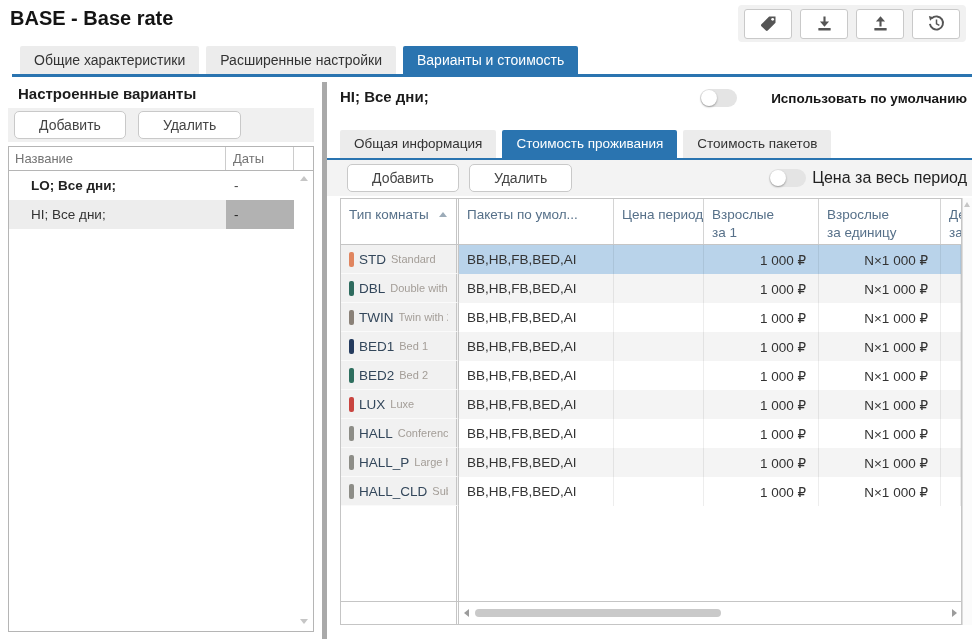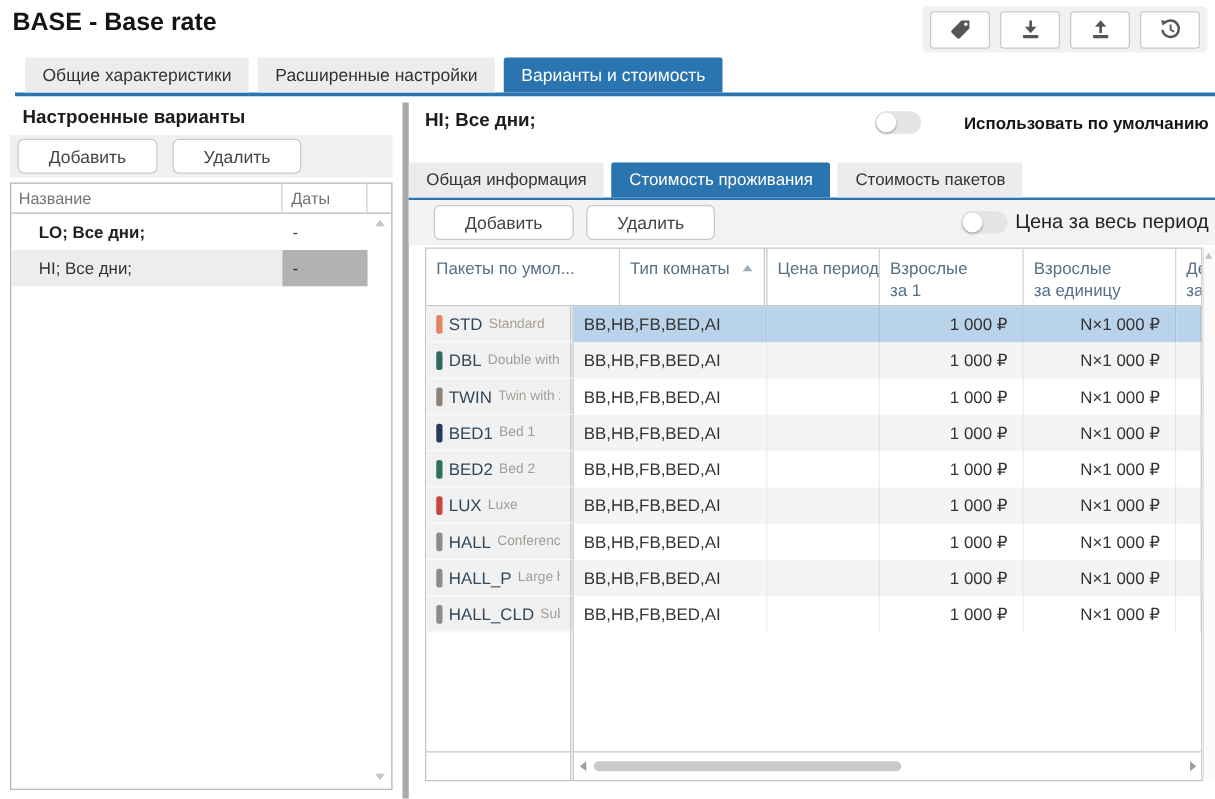--- a/index.html
+++ b/index.html
@@ -50,21 +50,21 @@
   .right-panel{position:absolute;left:327px;top:80px;right:0;bottom:0;}
   .variant-title{position:absolute;left:13px;top:8px;font-size:15px;font-weight:bold;color:#1c1c1c;}
   .toggle-cluster{position:absolute;right:5px;display:flex;align-items:center;gap:6px;}
   .tc-default{top:9px;}
   .toggle{width:37px;height:18px;border-radius:9px;background:#e4e4e4;position:relative;flex:none;cursor:pointer;}
   .toggle .knob{position:absolute;left:1px;top:1px;width:16px;height:16px;border-radius:50%;background:#fff;
     box-shadow:0 1px 2px rgba(0,0,0,.35);}
   .tlabel-bold{font-size:13.5px;font-weight:bold;color:#161616;white-space:nowrap;margin-left:28px;}
   .tlabel{font-size:16px;color:#222;white-space:nowrap;}
   .sub-tabs{position:absolute;left:0;right:0;top:50px;height:30px;box-sizing:border-box;
-    border-bottom:2px solid #2a74b0;display:flex;gap:6px;}
+    border-bottom:2px solid #2a74b0;display:flex;gap:6px;padding-left:13px;}
   .sub-tabs .tab{font-size:13.5px;}
   .rp-toolbar{position:absolute;left:0;right:0;top:80px;height:36px;background:#f3f3f3;
     display:flex;align-items:center;gap:10px;padding-left:20px;box-sizing:border-box;}
   .rp-toolbar .toggle-cluster{top:auto;position:absolute;right:5px;}
   
   .room-table{position:absolute;left:13px;right:10px;top:118px;bottom:14px;border:1px solid #c5c5c5;
     background:#fff;display:flex;flex-direction:column;}
   .rt-head{display:flex;height:45px;border-bottom:1px solid #c5c5c5;flex:none;}
   .hcell{box-sizing:border-box;padding:7px 8px 0 8px;font-size:13.5px;color:#567089;line-height:1.35;
     border-right:1px solid #d4d4d4;position:relative;overflow:hidden;white-space:nowrap;cursor:pointer;}
@@ -199,26 +199,26 @@
     <div class="toggle-cluster">
       <div class="toggle">
           <div class="knob"></div>
         </div>
       <div class="tlabel">Цена за весь период</div>
     </div>
   </div>
 
   <div class="room-table">
     <div class="rt-head">
-      <div class="hcell c2">
-        <span>Пакеты по умол...</span>
-      </div>
       <div class="hcell c1">
         <span>Тип комнаты</span>
         <span class="sort-asc"></span>
+      </div>
+      <div class="hcell c2">
+        <span>Пакеты по умол...</span>
       </div>
       <div class="hcell c3">
         <span>Цена период</span>
       </div>
       <div class="hcell c4">
         <span>Взрослые</span>
         <span>за 1</span>
       </div>
       <div class="hcell c5">
         <span>Взрослые</span>

